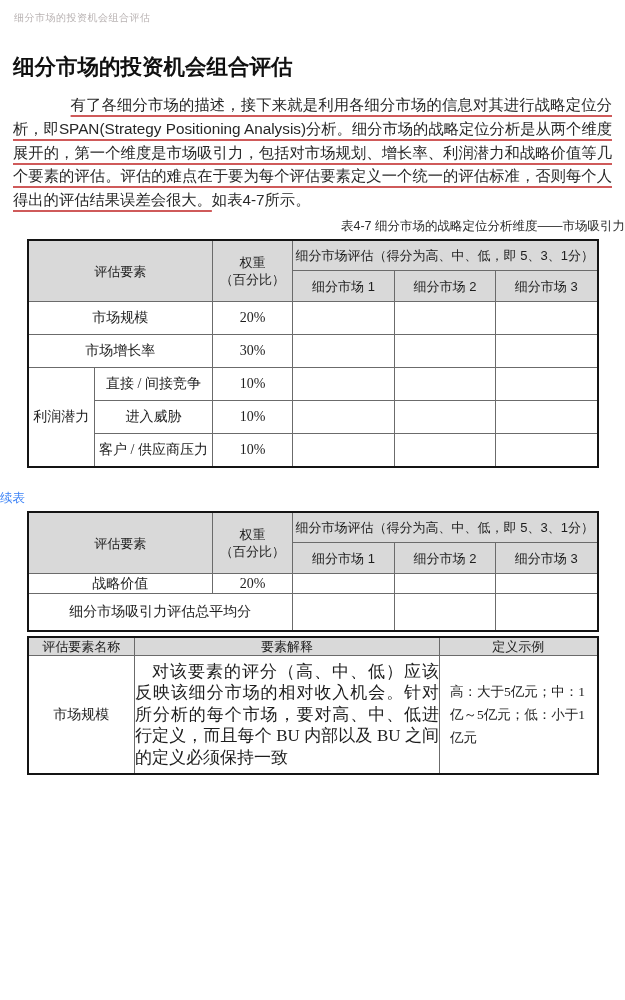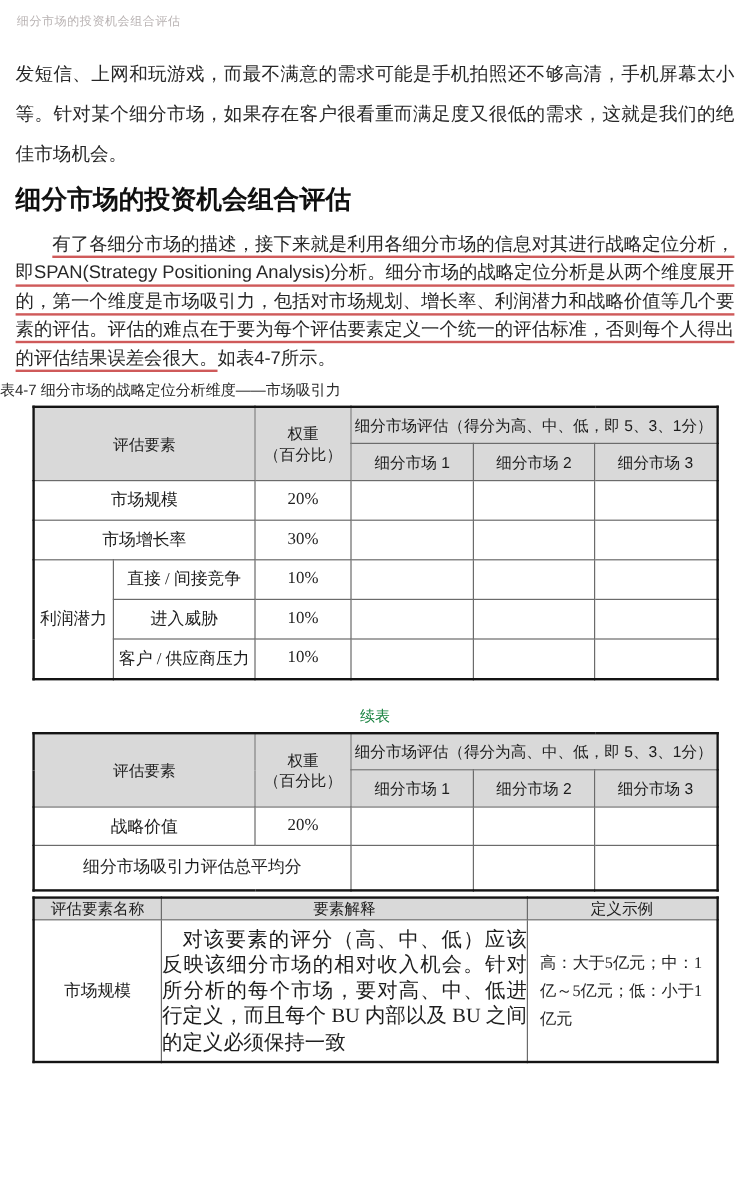--- a/index.html
+++ b/index.html
@@ -29,28 +29,29 @@
   .p-analysis {
     margin: 11px 13px 0; font-size: 15.3px; line-height: 23.8px;
     text-align: justify; text-indent: 2em; color: #272727;
   }
   .hl {
     text-decoration: underline;
     text-decoration-color: #cf5a5a;
     text-decoration-thickness: 1.5px;
     text-underline-offset: 4.5px;
     text-decoration-skip-ink: none;
+    margin-left: 27px;
   }
   .tbl-caption {
-    margin: 6px 0 0; text-align: left;
+    margin: 6px 0 0; text-align: right;
     font-size: 12.5px; color: #2b2b2b;
   }
   .continued-label {
-    margin: 22px 0 0; text-align: center;
-    font-size: 12.5px; color: #15803d;
+    margin: 22px 0 0; text-align: left;
+    font-size: 12.5px; color: #3b82f6;
   }
   table.tbl {
     border-collapse: collapse; table-layout: fixed;
     width: 570px; margin: 4px auto 0;
     border: 2px solid #141414;
   }
   .tbl th, .tbl td {
     border: 1px solid #6b6b6b;
     text-align: center; vertical-align: middle;
     padding: 0; overflow: hidden;
@@ -59,21 +60,21 @@
     background: #d9d9d9; font-weight: normal;
     font-size: 13px; color: #1d1d1d; line-height: 17px;
   }
   .tbl td {
     font-family: "Liberation Serif", "DejaVu Serif", serif;
     font-size: 14px; color: #1d1d1d;
   }
   .tbl1 thead tr, .tbl2 thead tr { height: 31px; }
   .tbl1 tbody tr { height: 33px; }
   .tbl2 { margin-top: 6px; }
-  .tbl2 .row-strategic { height: 32px; }
+  .tbl2 .row-strategic { height: 20px; }
   .tbl2 .row-total { height: 37px; }
   .tbl3 { margin-top: 26px; }
   .tbl3 thead tr { height: 14px; }
   .tbl3 tbody tr { height: 97px; }
   .tbl3 .cell-explanation {
     text-align: justify; padding: 5px 0;
     font-size: 17px; line-height: 21.5px; text-indent: 1em;
   }
   .tbl3 .cell-example {
     text-align: left; padding: 4px 10px;
@@ -88,21 +89,20 @@
     font-size: 12px; color: #a6a0a0;
   }
 </style>
 </head>
 <body>
 
 <div class="running-header">细分市场的投资机会组合评估</div>
 
 <div class="content">
 
-  <p class="p-intro">发短信、上网和玩游戏，而最不满意的需求可能是手机拍照还不够高清，手机屏幕太小等。针对某个细分市场，如果存在客户很看重而满足度又很低的需求，这就是我们的绝佳市场机会。</p>
 
   <h1 class="section-heading">细分市场的投资机会组合评估</h1>
 
   <p class="p-analysis"><span class="hl">有了各细分市场的描述，接下来就是利用各细分市场的信息对其进行战略定位分析，即SPAN(Strategy Positioning Analysis)分析。细分市场的战略定位分析是从两个维度展开的，第一个维度是市场吸引力，包括对市场规划、增长率、利润潜力和战略价值等几个要素的评估。评估的难点在于要为每个评估要素定义一个统一的评估标准，否则每个人得出的评估结果误差会很大。</span><span>如表4-7所示。</span></p>
 
   <p class="tbl-caption">表4-7 细分市场的战略定位分析维度——市场吸引力</p>
 
   <table class="tbl tbl1">
     <colgroup>
       <col style="width:67px">

